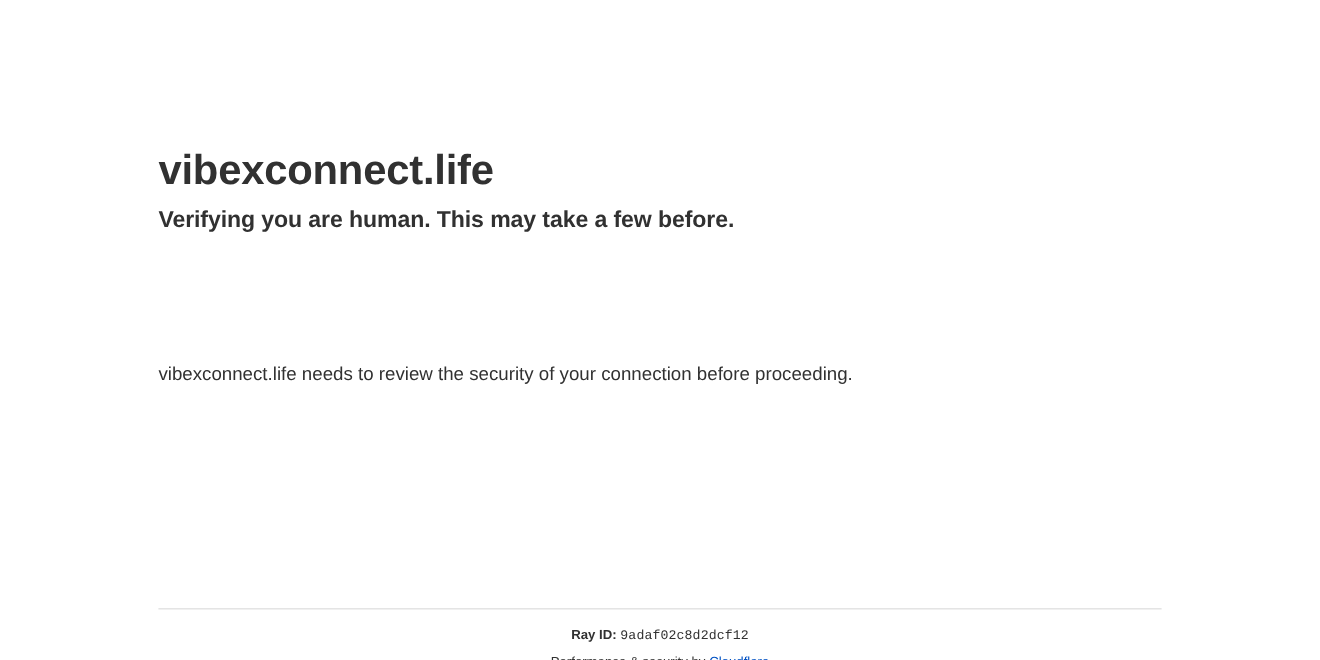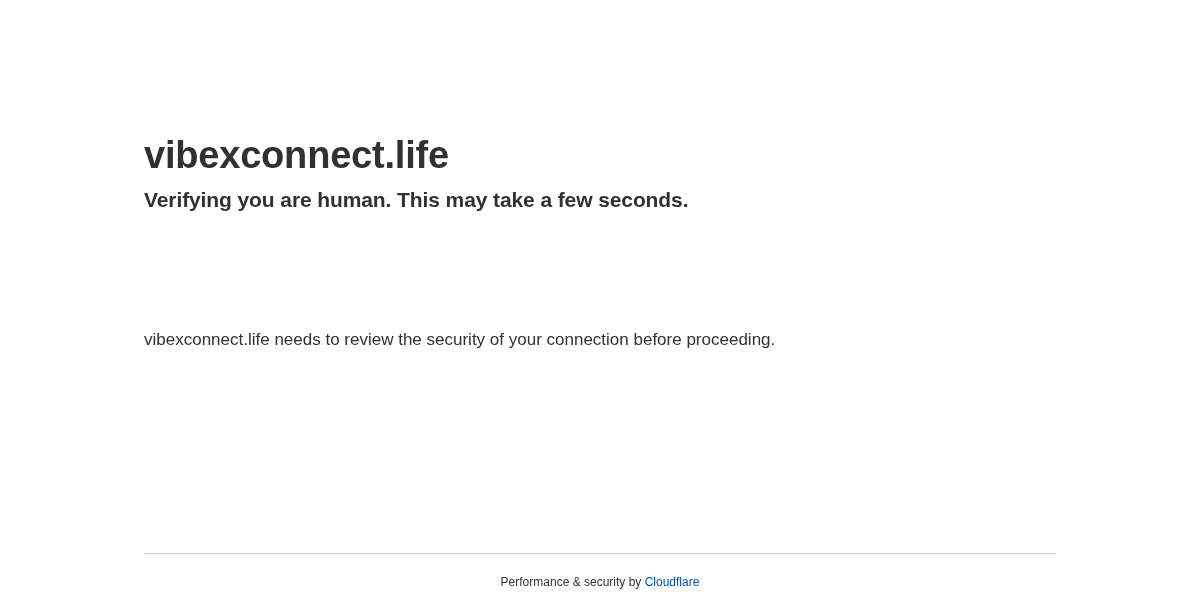--- a/index.html
+++ b/index.html
@@ -128,35 +128,38 @@
 </style>
 </head>
 <body>
 
 <div class="page">
 
   <div class="content-wrap">
 
     <div class="challenge-header">
       <h1 class="challenge-title">vibexconnect.life</h1>
-      <h2 class="challenge-subtitle">Verifying you are human. This may take a few seconds.</h2>
+      <h2 class="challenge-subtitle">Verifying you are human. This may take a few before.</h2>
     </div>
 
     <div class="widget-slot">
       <span></span>
     </div>
 
     <p class="challenge-body">vibexconnect.life needs to review the security of your connection before proceeding.</p>
 
   </div>
 
   <div class="footer">
     <hr class="footer-divider">
 
     <div class="footer-inner">
+      <div class="footer-line">
+        <span class="ray-label">Ray ID:</span><span>&nbsp;</span><span class="ray-value">9adaf02c8d2dcf12</span>
+      </div>
 
       <div class="footer-line-secondary">
         <span>Performance &amp; security by </span><a class="cf-link" href="#">Cloudflare</a>
       </div>
     </div>
   </div>
 
 </div>
 
 </body></html>

